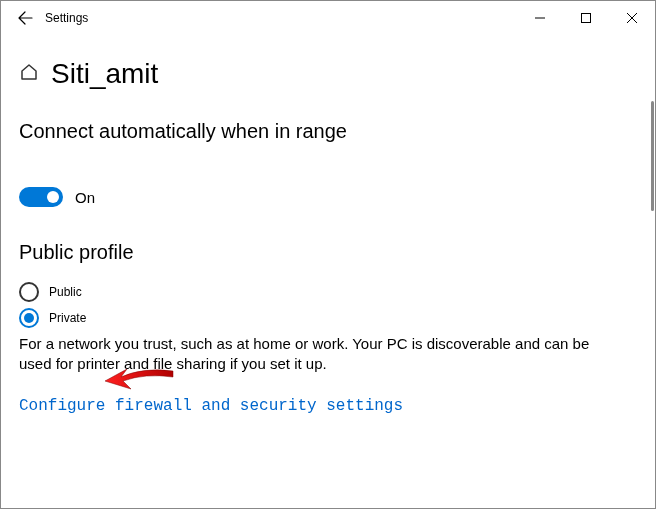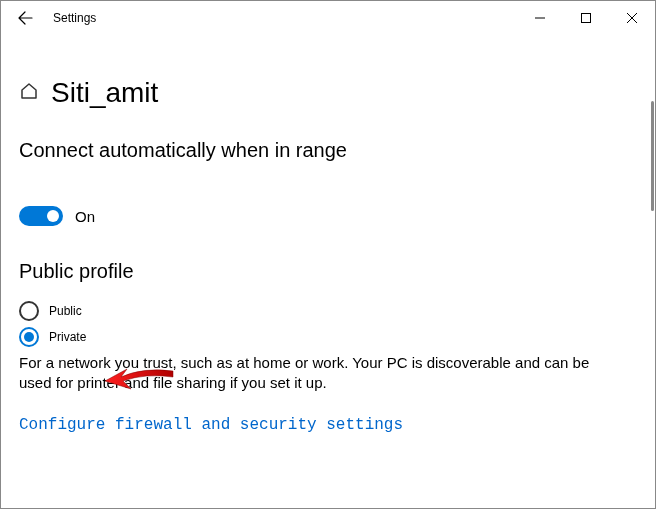--- a/index.html
+++ b/index.html
@@ -17,41 +17,41 @@
     align-items: center;
     padding: 0 0 0 8px;
     font-size: 12px;
     color: #000;
   }
   .titlebar .back {
     width: 32px; height: 32px;
     display: flex; align-items: center; justify-content: center;
     font-size: 16px;
   }
-  .titlebar .title { margin-left: 12px; }
+  .titlebar .title { margin-left: 4px; }
   .win-controls {
     margin-left: auto;
     display: flex;
   }
   .win-btn {
     width: 46px; height: 32px;
     display: flex; align-items: center; justify-content: center;
     font-size: 12px;
   }
   .content-wrap {
     position: absolute;
     top: 34px; left: 0; right: 0; bottom: 0;
     overflow: hidden;
   }
   .content {
     padding: 18px 18px 18px 18px;
   }
   .page-header {
     display: flex; align-items: center;
-    margin-top: 24px;
+    margin-top: 5px;
     margin-bottom: 30px;
   }
   .home-icon { font-size: 20px; margin-right: 12px; color:#333; }
   .page-title {
     font-size: 28px; font-weight: 400;
   }
   .section-heading {
     font-size: 20px; font-weight: 400;
     margin-bottom: 18px;
   }

